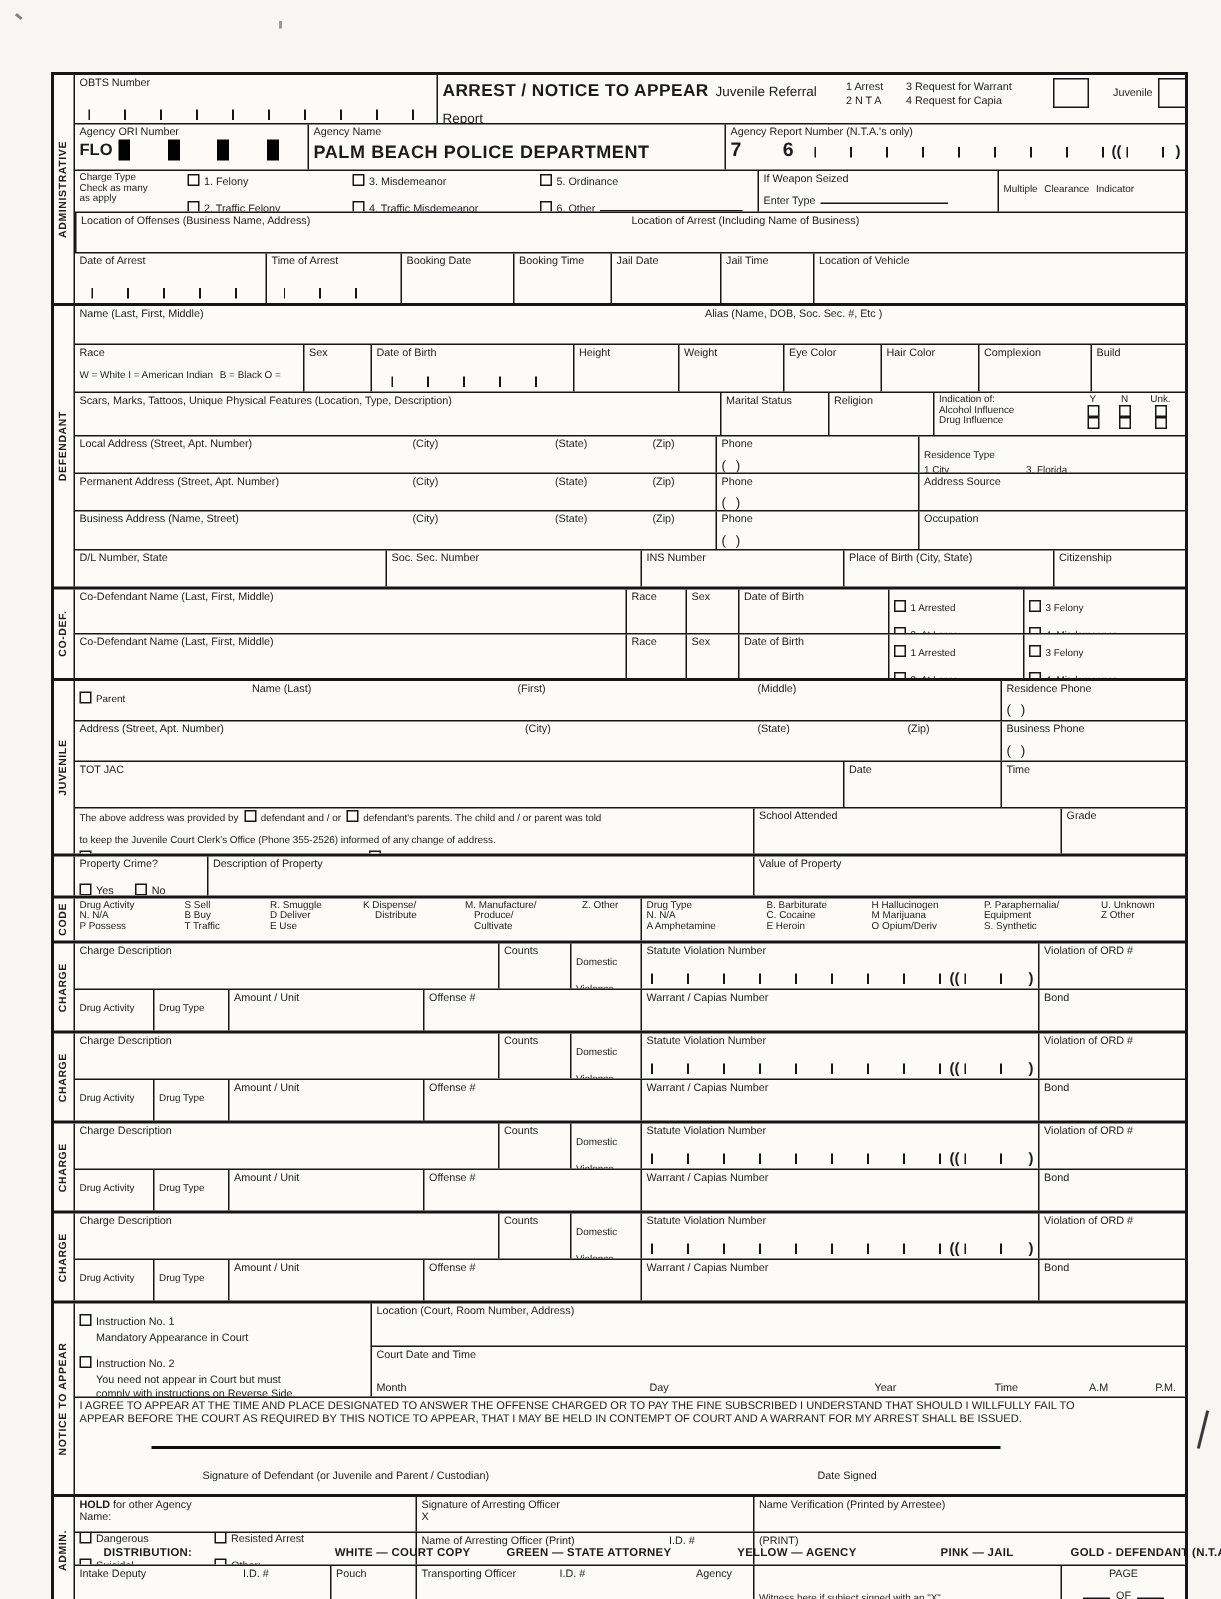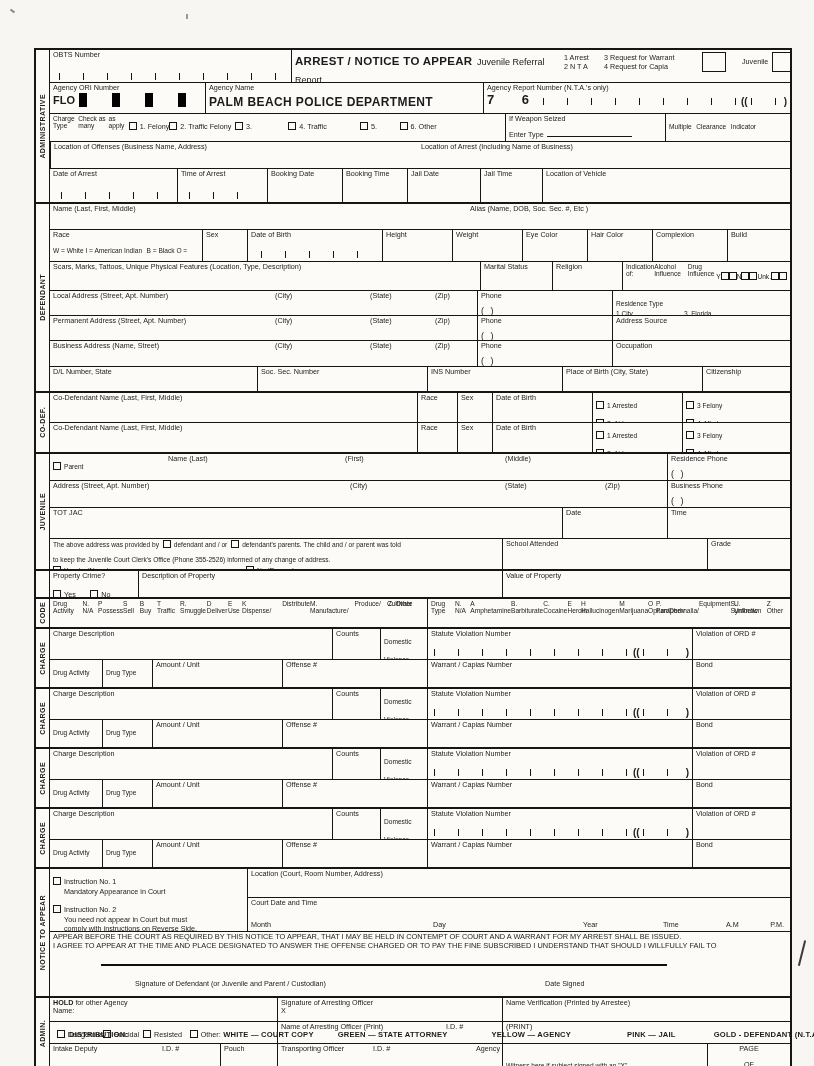--- a/index.html
+++ b/index.html
@@ -20,21 +20,21 @@
   .abs { position:absolute; top:1px; }
   .cb { display:inline-block; width:6px; height:6px; border:1.1px solid #161616; vertical-align:-1px; margin-right:3px; flex:none; background:#fcfbf8; }
   .tk { height:7px; background:repeating-linear-gradient(90deg,#161616 0 1.2px, transparent 1.2px 24px); }
   .bars { height:14px; background:repeating-linear-gradient(90deg,#020202 0 8px, transparent 8px 33px); }
   .fill { display:inline-block; border-bottom:1px solid #161616; height:7px; }
   .title1 { font-size:11.5px; font-weight:700; text-align:center; letter-spacing:.3px;margin-top:39px; }
   .title2 { font-size:9px; text-align:center; }
   .agname { font-size:12px; font-weight:700; text-align:center; letter-spacing:.4px; }
   .digits { font-size:13px; font-weight:700; letter-spacing:12px; }
   .box { border:1.4px solid #161616; width:24px; height:20px; box-sizing:border-box; background:#fcfbf8; }
-  .optcol { display:flex; }
+  .optcol { display:flex; flex-direction:column; }
   .sigline { border-top:2.4px solid #0e0e0e; }
   .paren { font-size:10px; font-weight:700; }
   .ftr { position:absolute; left:40px; top:1030px; width:740px; display:flex; gap:0; font-size:7.6px; font-weight:700; letter-spacing:.2px; }
   .ftr span { white-space:nowrap; }
   .phone { font-size:9px; letter-spacing:2px; }
   .legendcols { display:flex; }
   .legendcols .optcol { margin-right:0; }
   .artifact { position:absolute; background:#3a3a3a; }
 </style>
 </head>
@@ -737,22 +737,22 @@
               <span class="l" style="position:absolute; bottom:2px; left:185px">Day</span>
               <span class="l" style="position:absolute; bottom:2px; left:335px">Year</span>
               <span class="l" style="position:absolute; bottom:2px; left:415px">Time</span>
               <span class="l" style="position:absolute; bottom:2px; left:478px">A.M</span>
               <span class="l" style="position:absolute; bottom:2px; right:6px">P.M.</span>
             </div>
           </div>
         </div>
         <div class="r" style="height:64px">
           <div class="c" style="flex:1">
+            <span class="l" style="font-size:7.4px">I AGREE TO APPEAR AT THE TIME AND PLACE DESIGNATED TO ANSWER THE OFFENSE CHARGED OR TO PAY THE FINE SUBSCRIBED   I UNDERSTAND THAT SHOULD I WILLFULLY FAIL TO</span>
             <span class="l" style="font-size:7.4px">APPEAR BEFORE THE COURT AS REQUIRED BY THIS NOTICE TO APPEAR, THAT I MAY BE HELD IN CONTEMPT OF COURT AND A WARRANT FOR MY ARREST SHALL BE ISSUED.</span>
-            <span class="l" style="font-size:7.4px">I AGREE TO APPEAR AT THE TIME AND PLACE DESIGNATED TO ANSWER THE OFFENSE CHARGED OR TO PAY THE FINE SUBSCRIBED   I UNDERSTAND THAT SHOULD I WILLFULLY FAIL TO</span>
             <div class="sigline" style="margin:14px 120px 0 48px"></div>
             <span class="l abs" style="top:48px; left:85px">Signature of Defendant (or Juvenile and Parent / Custodian)</span>
             <span class="l abs" style="top:48px; left:495px">Date Signed</span>
           </div>
         </div>
       </div>
     </div>
 
     <div class="sec">
       <div class="rail">
@@ -795,21 +795,21 @@
           <div class="c" style="width:170px">
             <span class="l">Intake Deputy</span>
             <span class="l abs" style="left:112px">I.D. #</span>
           </div>
           <div class="c bl" style="width:57px">
               <span class="l">Pouch</span>
             </div>
           <div class="c bl" style="width:225px">
             <span class="l">Transporting Officer</span>
             <span class="l abs" style="left:95px">I.D. #</span>
-            <span class="l abs" style="right:2px">Agency</span>
+            <span class="l abs" style="right:14px">Agency</span>
           </div>
           <div class="c bl" style="width:205px; display:flex; align-items:flex-end">
             <span class="sm">Witness here if subject signed with an "X",</span>
           </div>
           <div class="c bl" style="flex:1; display:flex; flex-direction:column; justify-content:space-between">
             <span class="l" style="text-align:center">PAGE</span>
             <div style="text-align:center; margin-bottom:2px">
               <span class="fill" style="width:18px"></span>
               <span class="li">OF</span>
               <span class="fill" style="width:18px"></span>

